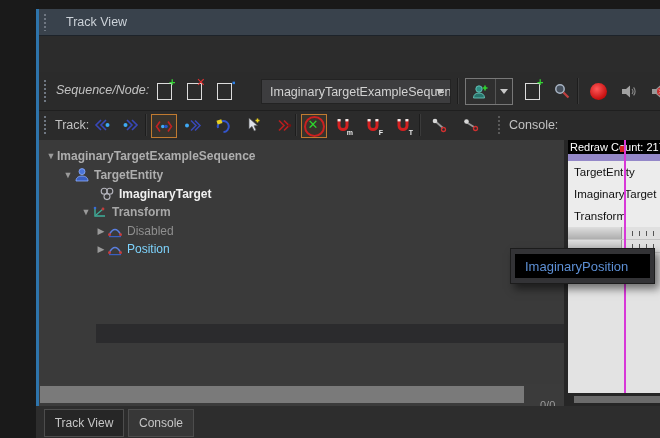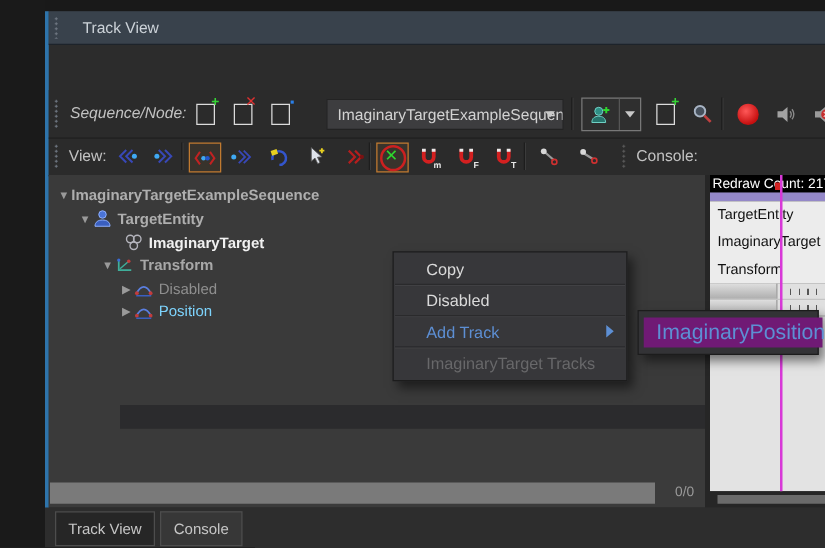--- a/index.html
+++ b/index.html
@@ -67,39 +67,39 @@
   .key-ticks{position:absolute;left:64px;top:4px;width:60px;height:5px;
              background-image:repeating-linear-gradient(90deg,#555 0 1px,transparent 1px 7px);}
   #tl-body{position:absolute;left:0;top:113px;width:128px;height:140px;background:#e3e3e3;}
   #playhead{left:588px;top:140px;width:2px;height:253px;background:#d838d8;z-index:6;}
   #play-marker{left:584px;top:146px;width:4px;height:6px;background:#d22222;z-index:6;}
   #tl-hscroll-track{left:532px;top:393px;width:128px;height:13px;background:#262626;}
   #tl-hscroll{left:538px;top:396px;width:122px;height:7px;background:#6b6b6b;z-index:2;}
   
   #status-left{left:3px;top:384px;width:525px;height:22px;background:#3b3b3b;}
   #hscroll-left{position:absolute;left:1px;top:2px;width:484px;height:17px;background:#7a7a7a;}
-  #counter{position:absolute;left:501px;top:4px;font-size:11px;color:#9a9a9a;}
+  #counter{position:absolute;left:501px;top:15px;font-size:11px;color:#9a9a9a;}
   #tabbar{left:0;top:406px;width:660px;height:32px;background:#2d2d2d;}
   .tab{position:absolute;top:3px;height:26px;display:flex;align-items:center;justify-content:center;
        font-size:12px;color:#c6c6c6;border:1px solid #4d4d4d;}
   #tab-trackview{left:8px;width:78px;background:#262626;}
   #tab-console{left:92px;width:64px;background:#373737;}
   
   #ctx-menu{left:278px;top:201px;width:186px;background:#37373a;border:1px solid #1c1c1c;z-index:30;
             box-shadow:4px 5px 8px rgba(0,0,0,.5);padding:2px 0;}
   .ctx-item{position:relative;height:23px;display:flex;align-items:center;padding-left:26px;font-size:13px;color:#dadada;}
   .ctx-sep{height:1px;background:#2a2a2c;border-bottom:1px solid #414144;margin:0 1px;}
   .ctx-item.accent{color:#5d8fd4;}
   .ctx-item.disabled{color:#68686a;}
   .sub-arrow{position:absolute;right:10px;top:6px;width:0;height:0;border-top:5px solid transparent;
              border-bottom:5px solid transparent;border-left:6px solid #5d8fd4;}
   #sub-menu{left:474px;top:248px;width:143px;height:34px;background:#333336;border:1px solid #1c1c1c;z-index:31;
             box-shadow:4px 5px 8px rgba(0,0,0,.5);display:flex;align-items:center;}
-  #sub-item{width:133px;height:24px;margin:0 4px;background:#701a75;display:flex;align-items:center;
-            padding-left:10px;font-size:17px;color:#5d8fd4;}
+  #sub-item{width:133px;height:24px;margin:0 4px;background:#000000;display:flex;align-items:center;
+            padding-left:10px;font-size:13px;color:#5d8fd4;}
 </style>
 </head>
 <body>
 
 <div id="app">
 
   <div class="abs" id="top-strip"></div>
   <div class="abs" id="accent"></div>
 
   <div class="abs" id="titlebar">
@@ -181,21 +181,21 @@
     <div class="tb-btn" style="left:636px;top:7px;">
       <svg width="17" height="17" viewBox="0 0 17 17">
         <polygon points="2,6 6,6 10,2.5 10,14.5 6,11 2,11" fill="#7e7e7e"></polygon>
         <path d="M11.5 6.5l3.5 3.5 M15 6.5l-3.5 3.5" stroke="#7e7e7e" stroke-width="1.4"></path>
       </svg>
     </div>
   </div>
 
   <div class="abs" id="toolbar2">
     <div class="gripper abs" style="left:4px;top:4px;height:20px;"></div>
-    <div class="tb-label" style="left:16px;top:7px;">View:</div>
+    <div class="tb-label" style="left:16px;top:7px;">Track:</div>
 
     <div class="tb-btn small" style="left:50px;top:3px;">
       <svg width="17" height="14" viewBox="0 0 17 14">
         <path d="M8 2L3 7l5 5 M13 2L8 7l5 5" stroke="#3848b8" stroke-width="1.6" fill="none"></path>
         <circle cx="14.5" cy="7" r="2" fill="#3fa9f5"></circle>
       </svg>
     </div>
     <div class="tb-btn small" style="left:80px;top:3px;">
       <svg width="17" height="14" viewBox="0 0 17 14">
         <path d="M9 2l5 5-5 5 M4 2l5 5-5 5" stroke="#3848b8" stroke-width="1.6" fill="none"></path>
@@ -383,30 +383,18 @@
   <div class="abs" id="status-left">
     <div id="hscroll-left"></div>
     <div id="counter">0/0</div>
   </div>
 
   <div class="abs" id="tabbar">
     <div class="tab" id="tab-trackview">Track View</div>
     <div class="tab" id="tab-console">Console</div>
   </div>
 
-  <div class="abs" id="ctx-menu">
-    <div class="ctx-item">Copy</div>
-    <div class="ctx-sep"></div>
-    <div class="ctx-item">Disabled</div>
-    <div class="ctx-sep"></div>
-    <div class="ctx-item accent">
-      <span>Add Track</span>
-      <span class="sub-arrow"></span>
-    </div>
-    <div class="ctx-sep"></div>
-    <div class="ctx-item disabled">ImaginaryTarget Tracks</div>
-  </div>
 
   <div class="abs" id="sub-menu">
     <div id="sub-item">ImaginaryPosition</div>
   </div>
 
 </div>
 
 </body></html>

